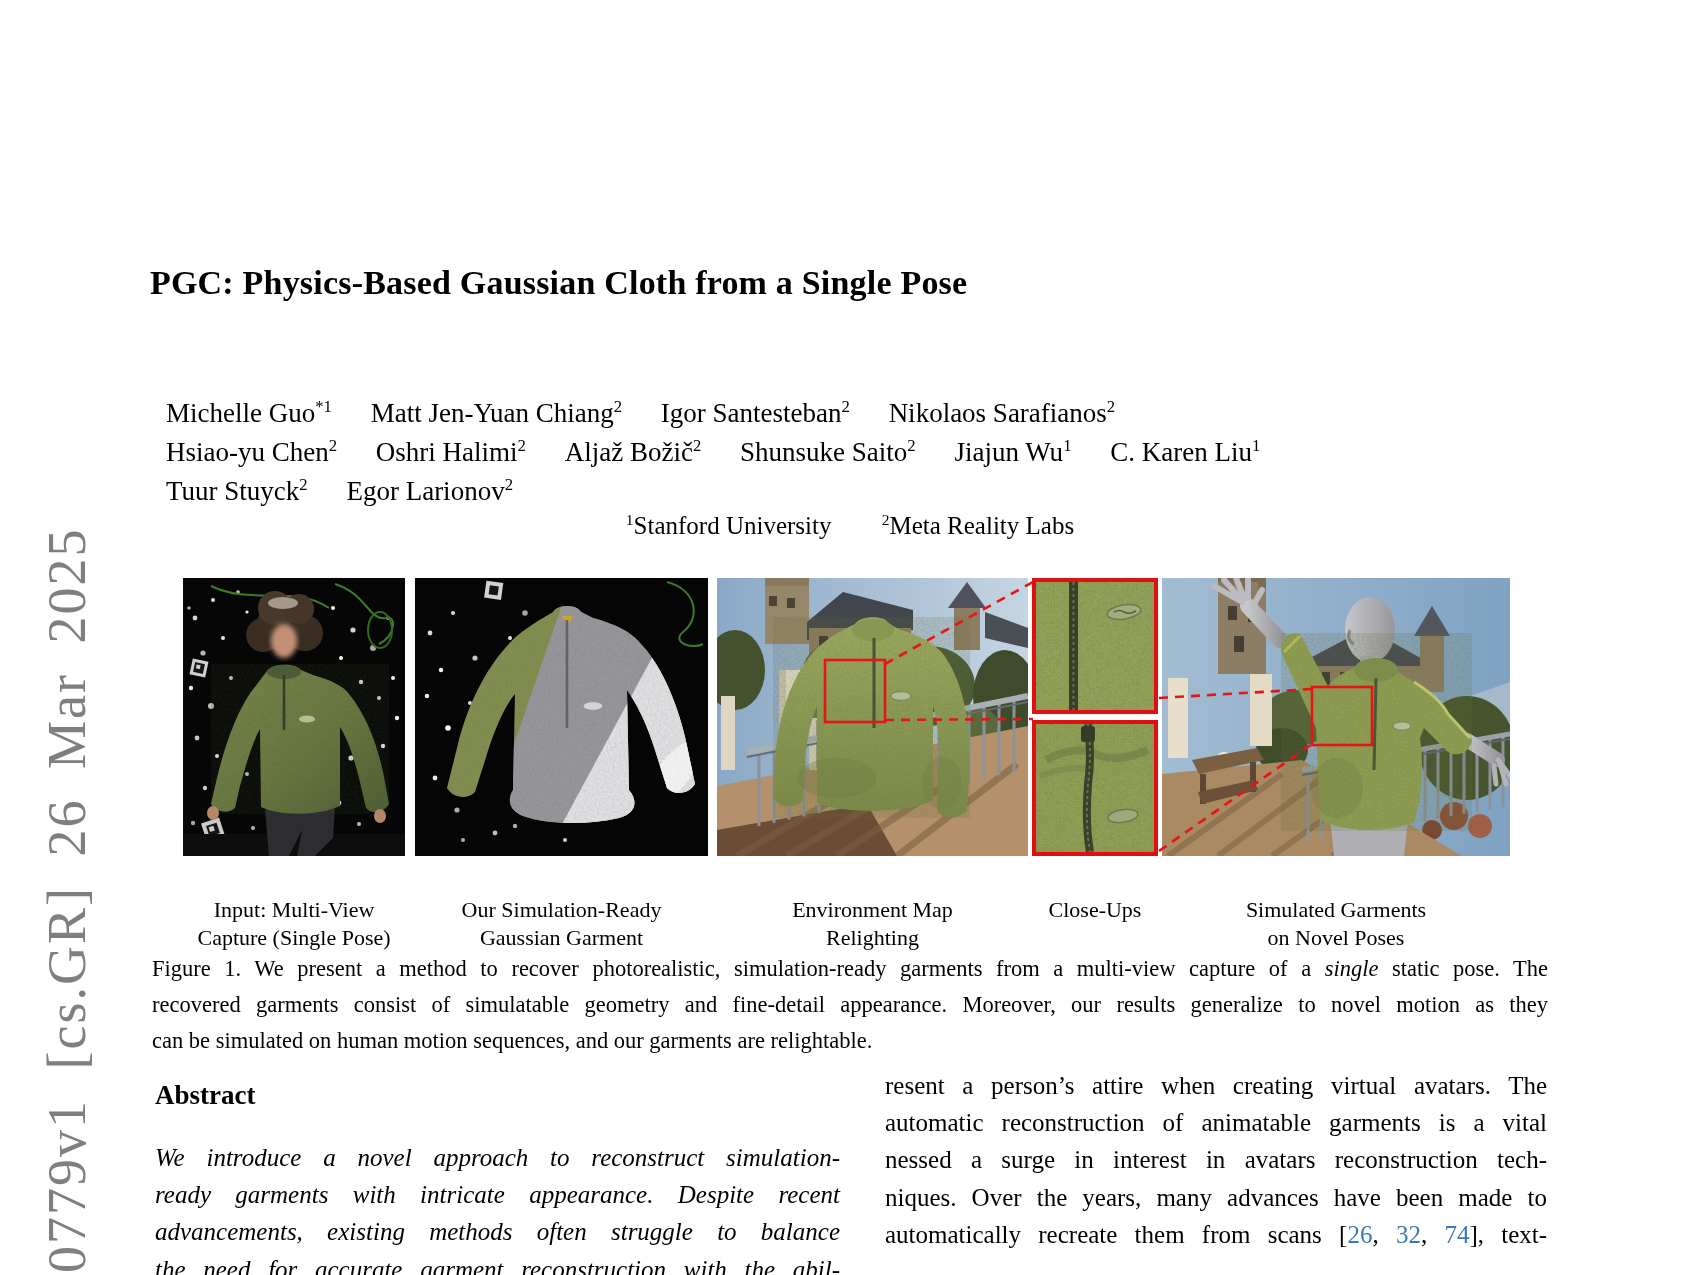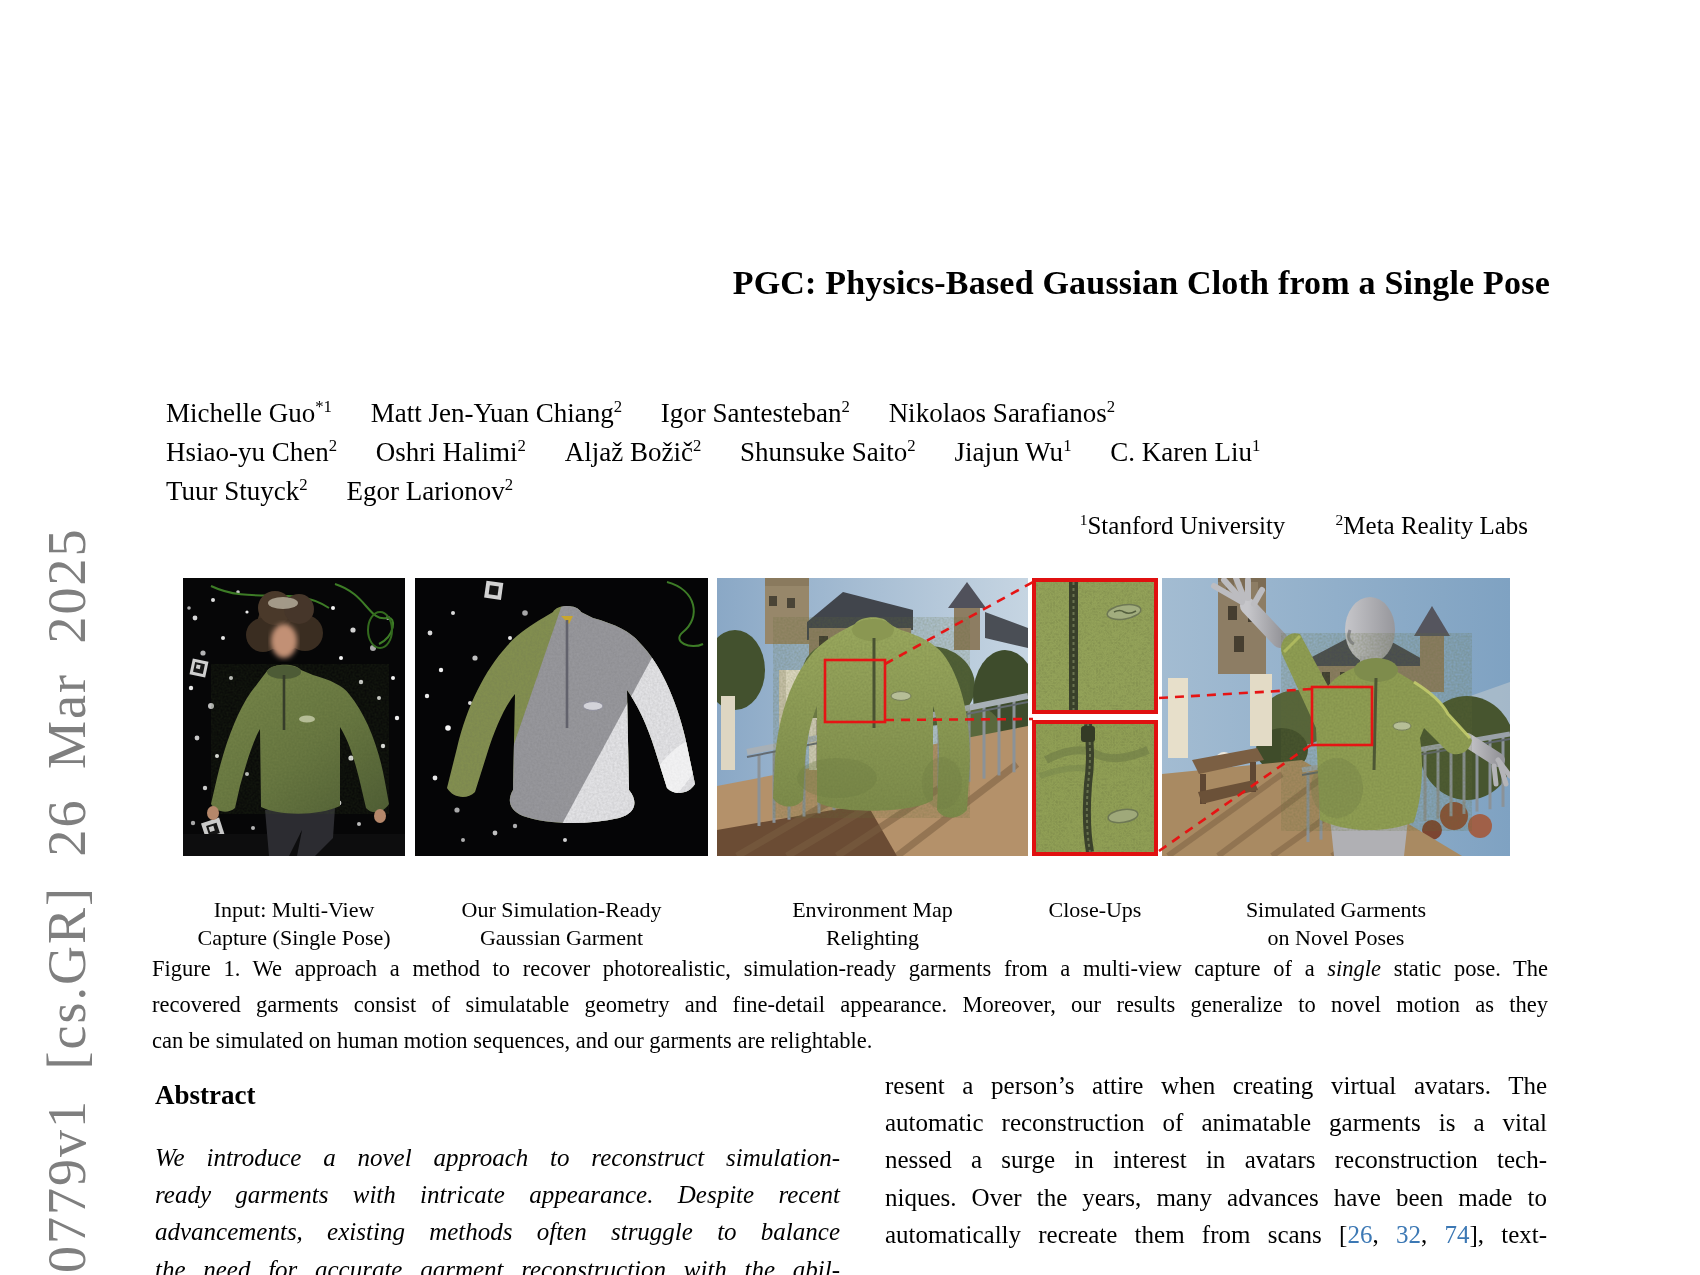--- a/index.html
+++ b/index.html
@@ -13,27 +13,27 @@
   
   #stamp{
     left:36px;top:1302px;
     transform:rotate(-90deg);transform-origin:0 0;
     font-size:54px;color:#7f7f7f;white-space:nowrap;
     letter-spacing:2px;word-spacing:14px;
   }
   
   #title{
     left:150px;top:264px;width:1400px;
-    font-size:34px;font-weight:bold;text-align:right;letter-spacing:.2px;
+    font-size:34px;font-weight:bold;text-align:left;letter-spacing:.2px;
   }
   
   #authors{left:150px;top:394px;width:1400px;text-align:left;font-size:27px;line-height:39px;}
   .author{display:inline-block;margin:0 16px;white-space:nowrap;}
   .author sup, .affil sup{font-size:0.62em;vertical-align:super;line-height:0;}
-  #affils{left:150px;top:512px;width:1400px;text-align:right;font-size:25px;}
+  #affils{left:150px;top:512px;width:1400px;text-align:center;font-size:25px;}
   .affil{display:inline-block;margin:0 22px;white-space:nowrap;}
   
   #strip{left:183px;top:578px;width:1327px;height:278px;display:flex;}
   #strip svg{display:block;}
   .gap{background:#fff;height:278px;flex:none;}
   #closeups{width:126px;flex:none;display:flex;flex-direction:column;}
   .cu{border:4px solid #e01010;background:#8e9d55;flex:none;box-sizing:border-box;}
   #cu1{width:126px;height:136px;margin-bottom:6px;}
   #cu2{width:126px;height:136px;}
   #overlay{left:183px;top:578px;width:1327px;height:278px;pointer-events:none;z-index:6;}
@@ -500,21 +500,21 @@
       <div></div>
     </div>
   <div class="capt" style="width:4px"></div>
   <div class="capt" style="width:348px">
       <div>Simulated Garments</div>
       <div>on Novel Poses</div>
     </div>
 </div>
 
 <div id="figcap" class="abs">
-  <div class="jline"><b style="font-weight:normal">Figure 1.</b><span>  We approach a method to recover photorealistic, simulation-ready garments from a multi-view capture of a </span><span class="it">single</span><span> static pose. The</span></div>
+  <div class="jline"><b style="font-weight:normal">Figure 1.</b><span>  We present a method to recover photorealistic, simulation-ready garments from a multi-view capture of a </span><span class="it">single</span><span> static pose. The</span></div>
   <div class="jline">recovered garments consist of simulatable geometry and fine-detail appearance. Moreover, our results generalize to novel motion as they</div>
   <div class="jline last">can be simulated on human motion sequences, and our garments are relightable.</div>
 </div>
 
 <div id="abs-head" class="abs">Abstract</div>
 <div id="abs-text" class="abs">
   <div class="jline">We introduce a novel approach to reconstruct simulation-</div>
   <div class="jline">ready garments with intricate appearance.  Despite recent</div>
   <div class="jline">advancements, existing methods often struggle to balance</div>
   <div class="jline">the need for accurate garment reconstruction with the abil-</div>

